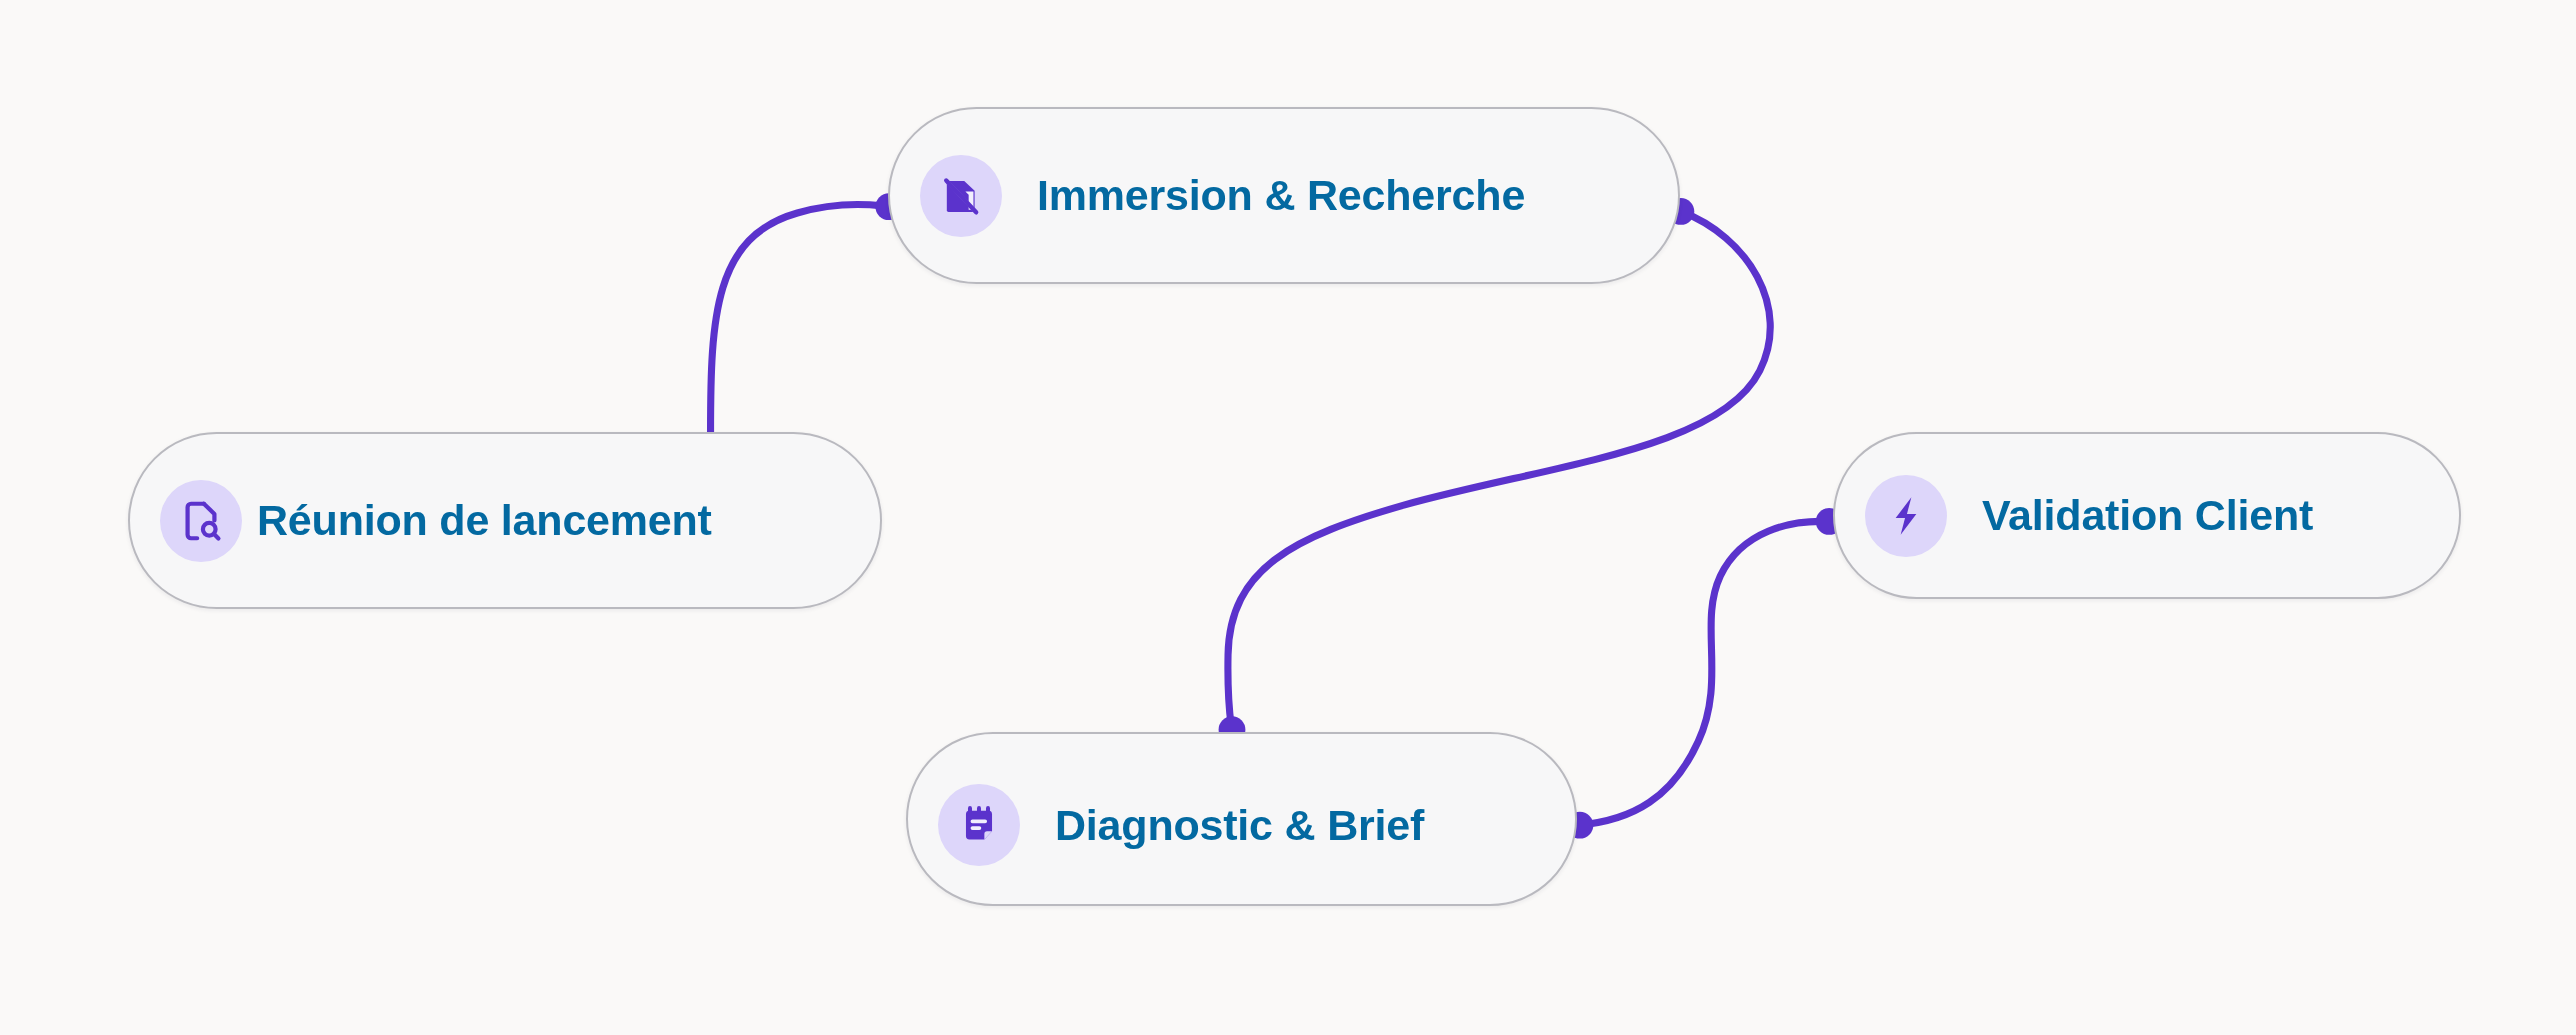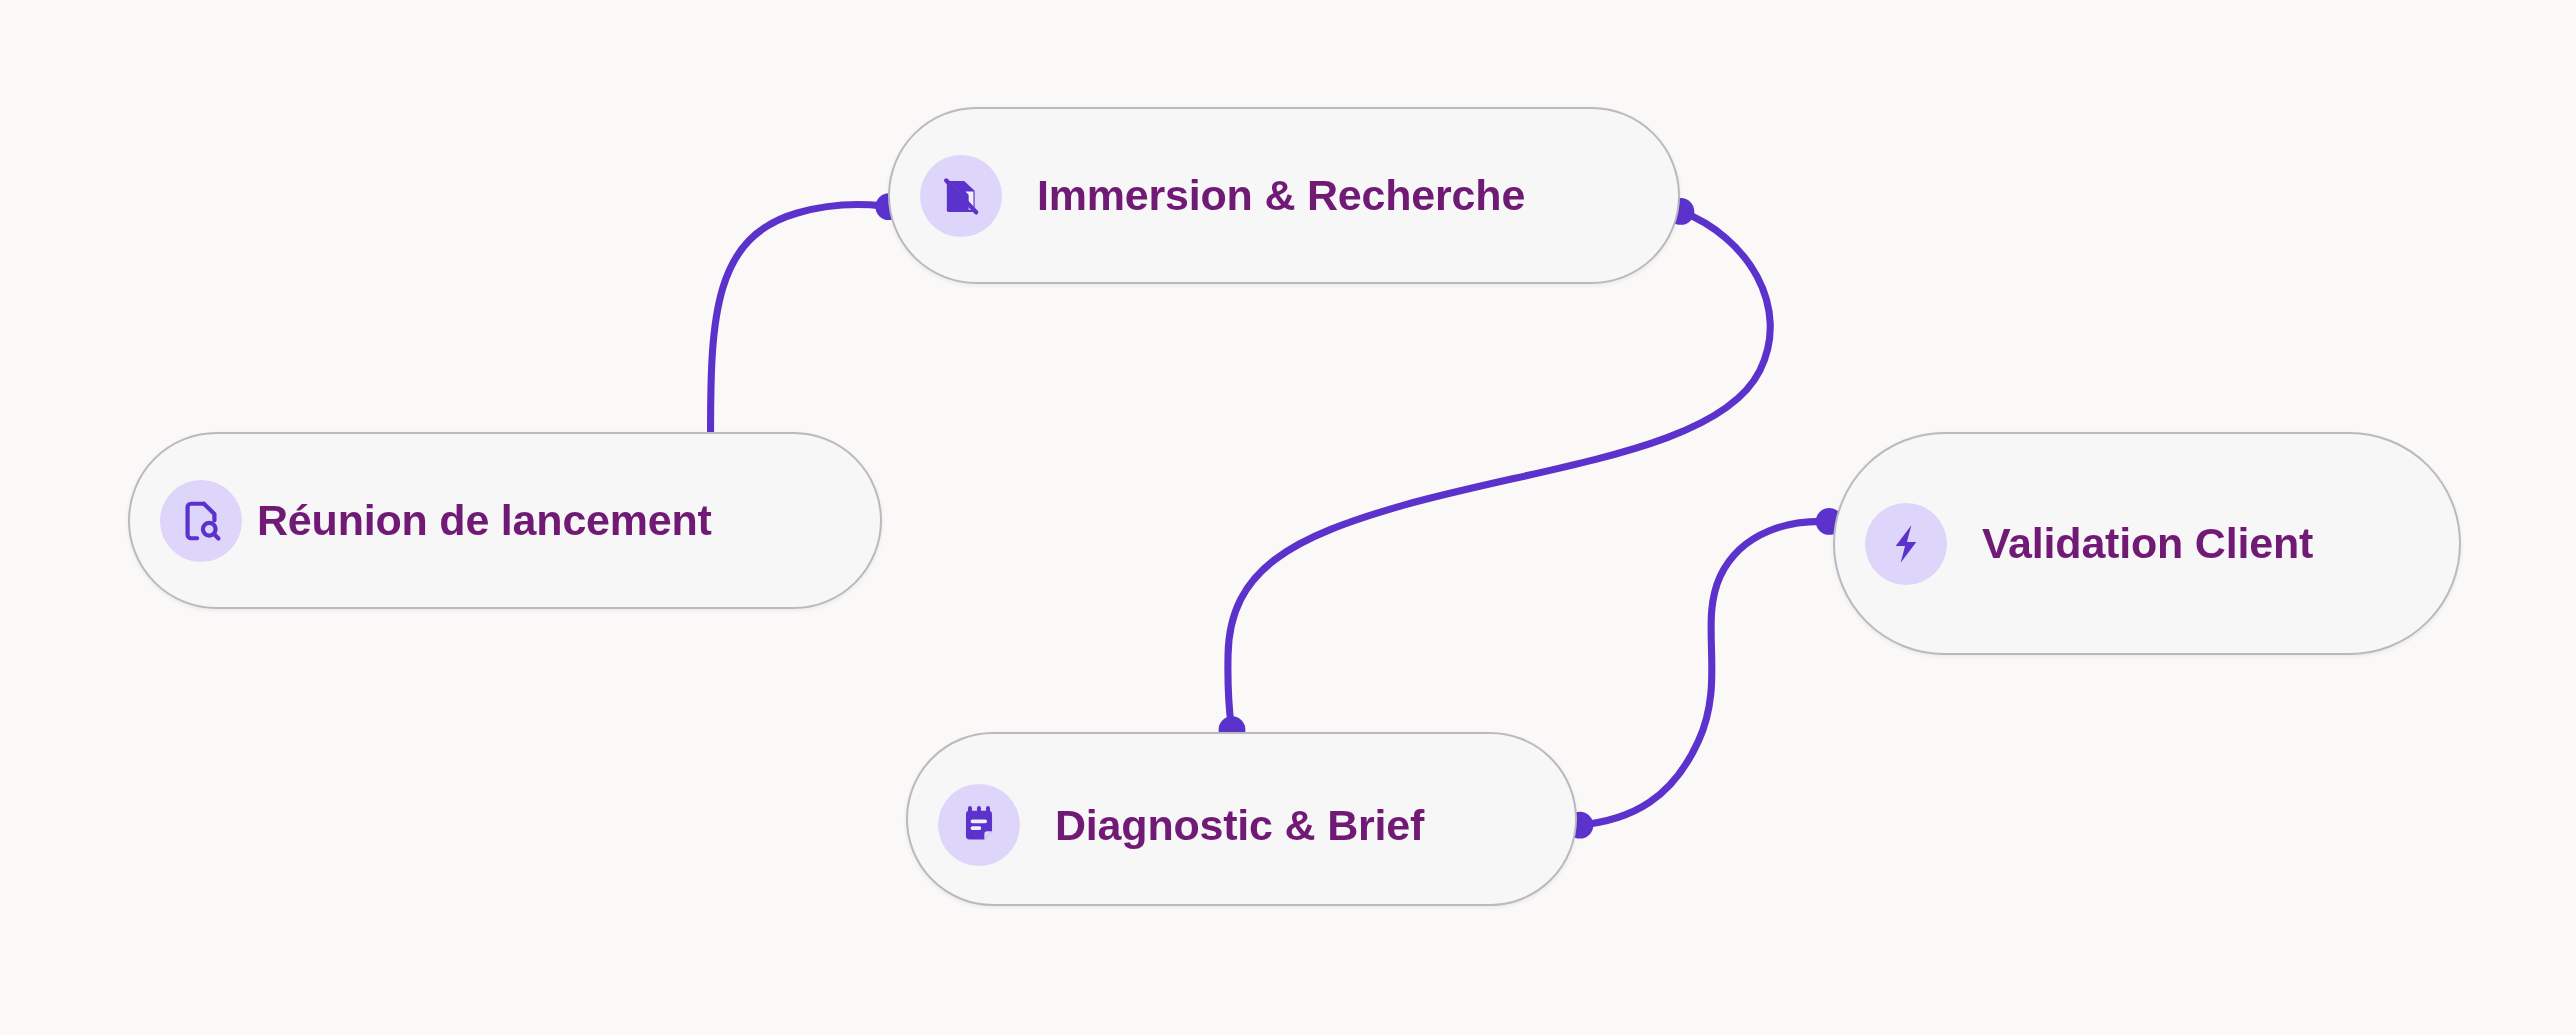--- a/index.html
+++ b/index.html
@@ -55,21 +55,21 @@
 
   .node-icon-badge svg {
     width: 46px;
     height: 46px;
     display: block;
   }
 
   .node-label {
     font-size: 43px;
     font-weight: 700;
-    color: #701a75;
+    color: #0369a1;
     letter-spacing: -0.2px;
     white-space: nowrap;
     line-height: 1;
   }
 
   
   #node-reunion {
     left: 128px;
     top: 432px;
     width: 754px;
@@ -93,21 +93,21 @@
     width: 671px;
     height: 174px;
     padding: 12px 36px 0 30px;
   }
   #node-diagnostic .node-label { margin-left: 35px; }
 
   #node-validation {
     left: 1833px;
     top: 432px;
     width: 628px;
-    height: 223px;
+    height: 167px;
     padding: 0 36px 0 30px;
     text-align: right;
   }
   #node-validation .node-label { margin-left: 35px; }
 
   .edge-path {
     fill: none;
     stroke: #5b33cc;
     stroke-width: 9;
     stroke-linecap: round;

